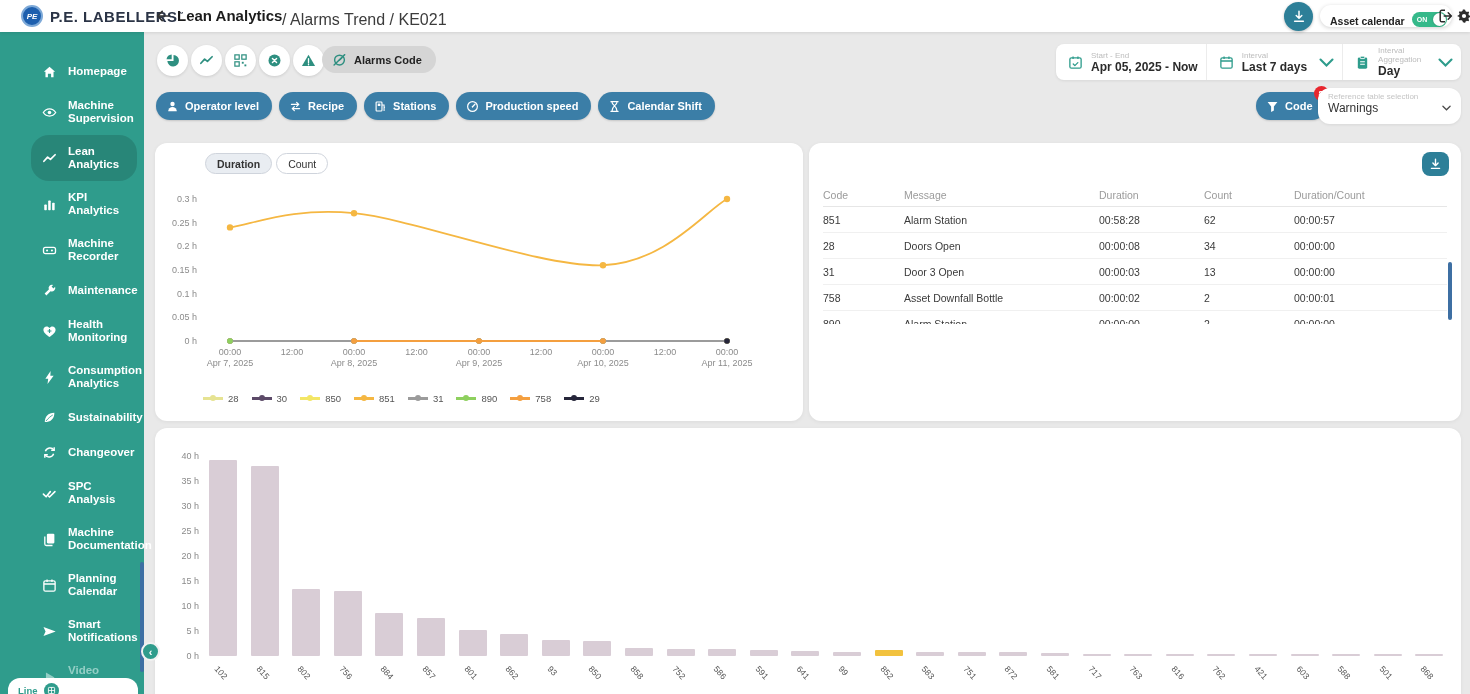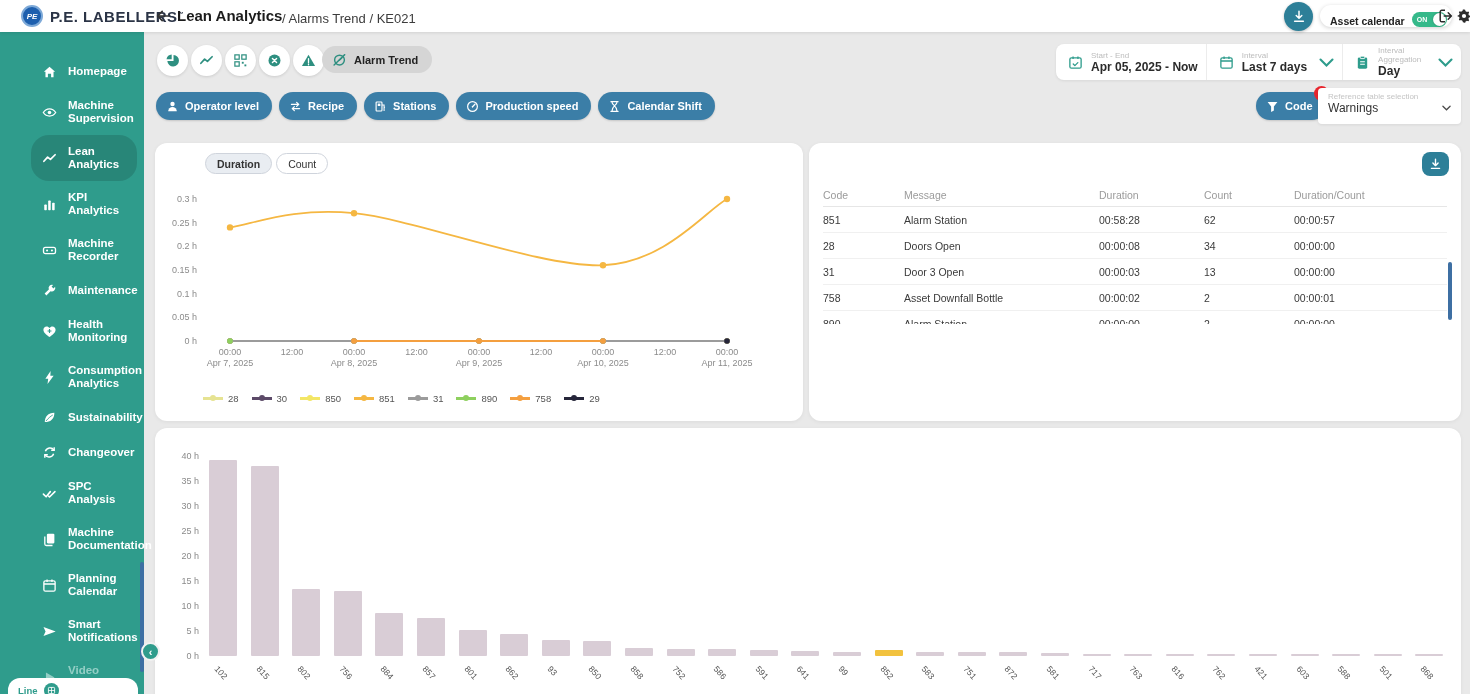--- a/index.html
+++ b/index.html
@@ -14,21 +14,21 @@
   
   #topbar { position:absolute; left:0; top:0; width:1470px; height:32px; background:#fff;
             box-shadow:0 1px 3px rgba(0,0,0,.10); z-index:30; }
   #logo-circle { position:absolute; left:21px; top:5px; width:22px; height:22px; border-radius:50%;
                  background:#1d5fae; border:2px solid #7da9d8; color:#fff; font-size:8px; font-weight:bold;
                  font-style:italic; display:flex; align-items:center; justify-content:center; }
   #brand { position:absolute; left:50px; top:8px; font-size:15px; font-weight:bold; letter-spacing:.5px; color:#2b3446; }
   #brand sup { font-size:6px; }
   #back-arrow { position:absolute; left:155px; top:8px; width:16px; height:16px; color:#333; cursor:pointer; }
   #page-title { position:absolute; left:177px; top:7px; font-size:15px; font-weight:bold; color:#1c1c1c; }
-  #breadcrumb { position:absolute; left:282px; top:11px; font-size:13px; color:#3c3c3c; }
+  #breadcrumb { position:absolute; left:282px; top:11px; font-size:16px; color:#3c3c3c; }
   #top-download { position:absolute; left:1284px; top:2px; width:29px; height:29px; border-radius:50%;
                   background:#2d7f98; display:flex; align-items:center; justify-content:center; cursor:pointer;
                   box-shadow:0 1px 3px rgba(0,0,0,.25); }
   #top-download .icn { width:14px; height:14px; }
   #asset-pill { position:absolute; left:1320px; top:5px; height:22px; padding:0 5px 0 10px; background:#fff;
                 border-radius:12px; box-shadow:0 1px 4px rgba(0,0,0,.18); display:flex; align-items:flex-end; gap:7px; }
   #asset-label { font-size:10.5px; color:#222; font-weight:bold; }
   #asset-toggle { width:35px; height:15px; border-radius:8px; background:var(--toggle_green,#35b98a);
                   position:relative; cursor:pointer; }
   #asset-toggle .on-txt { position:absolute; left:5px; top:3.5px; font-size:7px; font-weight:bold; color:#fff; }
@@ -79,21 +79,21 @@
   
   #filter-row { position:absolute; left:156px; top:92px; display:flex; gap:7px; }
   .fpill { height:28px; border-radius:14px; background:var(--accent_blue,#3b7ea7); color:#fff; display:flex;
            align-items:center; gap:6px; padding:0 13px 0 10px; cursor:pointer; box-shadow:0 1px 2px rgba(0,0,0,.15); }
   .fpill .icn { width:13px; height:13px; color:#fff; }
   .fpill span { font-size:11px; font-weight:bold; white-space:nowrap; }
   #code-btn { position:absolute; left:1256px; top:92px; }
   #code-badge { position:absolute; top:-6px; right:-3px; width:15px; height:15px; border-radius:50%;
                 background:var(--badge_red,#e8262e); color:#fff; font-size:9px; font-weight:bold;
                 display:flex; align-items:center; justify-content:center; }
-  #ref-card { position:absolute; left:1318px; top:88px; width:143px; height:36px; background:#fff; border-radius:4px;
+  #ref-card { position:absolute; left:1318px; top:88px; width:143px; height:36px; background:#fff; border-radius:12px;
               box-shadow:0 1px 3px rgba(0,0,0,.08); padding:4px 10px; cursor:pointer; }
   #ref-label { font-size:8px; color:#c4c4c4; }
   #ref-row { display:flex; align-items:center; justify-content:space-between; }
   #ref-value { font-size:12px; color:#333; }
   #ref-chev { width:9px; height:6px; color:#4a4a4a; }
 
   
   .card { position:absolute; background:#fff; border-radius:12px; box-shadow:0 1px 4px rgba(0,0,0,.06); }
   #trend-card { left:155px; top:143px; width:648px; height:278px; }
   #table-card { left:809px; top:143px; width:652px; height:278px; }
@@ -371,21 +371,21 @@
     </div>
   </div>
 <div id="active-view-pill">
   <span class="icn">
     <svg viewBox="0 0 16 16">
         <circle cx="8" cy="8.6" r="5.2" fill="none" stroke="currentColor" stroke-width="1.5"></circle>
         <path d="M2.2 13.8 13.6 2.8" stroke="currentColor" stroke-width="1.5" stroke-linecap="round"></path>
         <path d="M8 8.6 10.4 6.4" stroke="currentColor" stroke-width="1.5" stroke-linecap="round"></path>
       </svg>
   </span>
-  <span id="active-view-label">Alarm Trend</span>
+  <span id="active-view-label">Alarms Code</span>
 </div>
 <div id="date-card">
     <div class="dc-sec">
       <span class="icn" style="width:15px;height:15px">
         <svg viewBox="0 0 16 16">
           <rect x="2" y="3" width="12" height="11" rx="1.6" fill="none" stroke="currentColor" stroke-width="1.4"></rect>
           <path d="M5.4 1.6v2.6M10.6 1.6v2.6" stroke="currentColor" stroke-width="1.4"></path>
           <path d="m5.6 9.6 1.7 1.7 3.2-3.2" fill="none" stroke="currentColor" stroke-width="1.4" stroke-linecap="round" stroke-linejoin="round"></path>
         </svg>
       </span>

